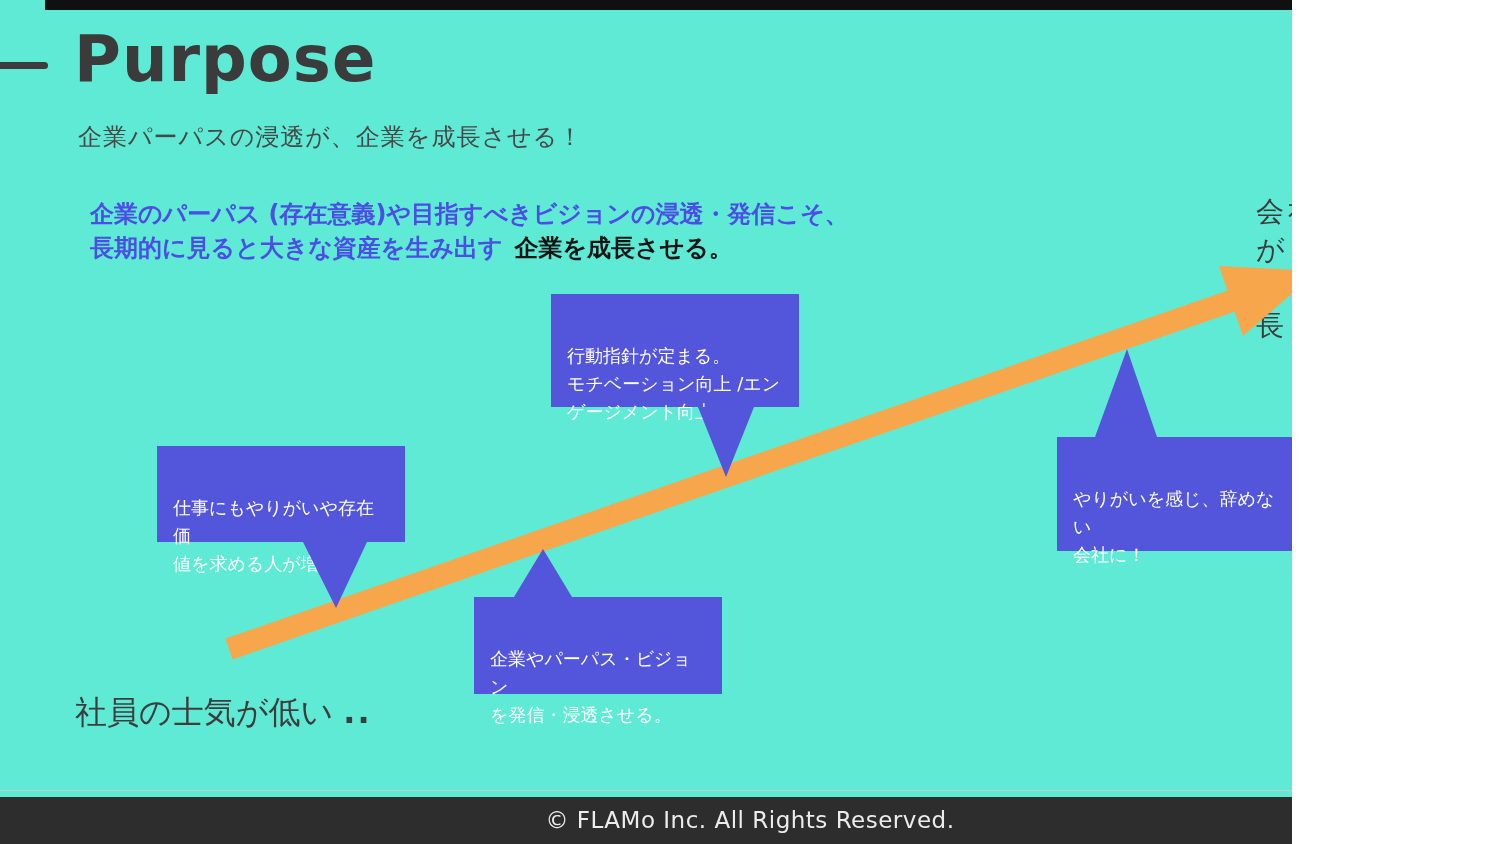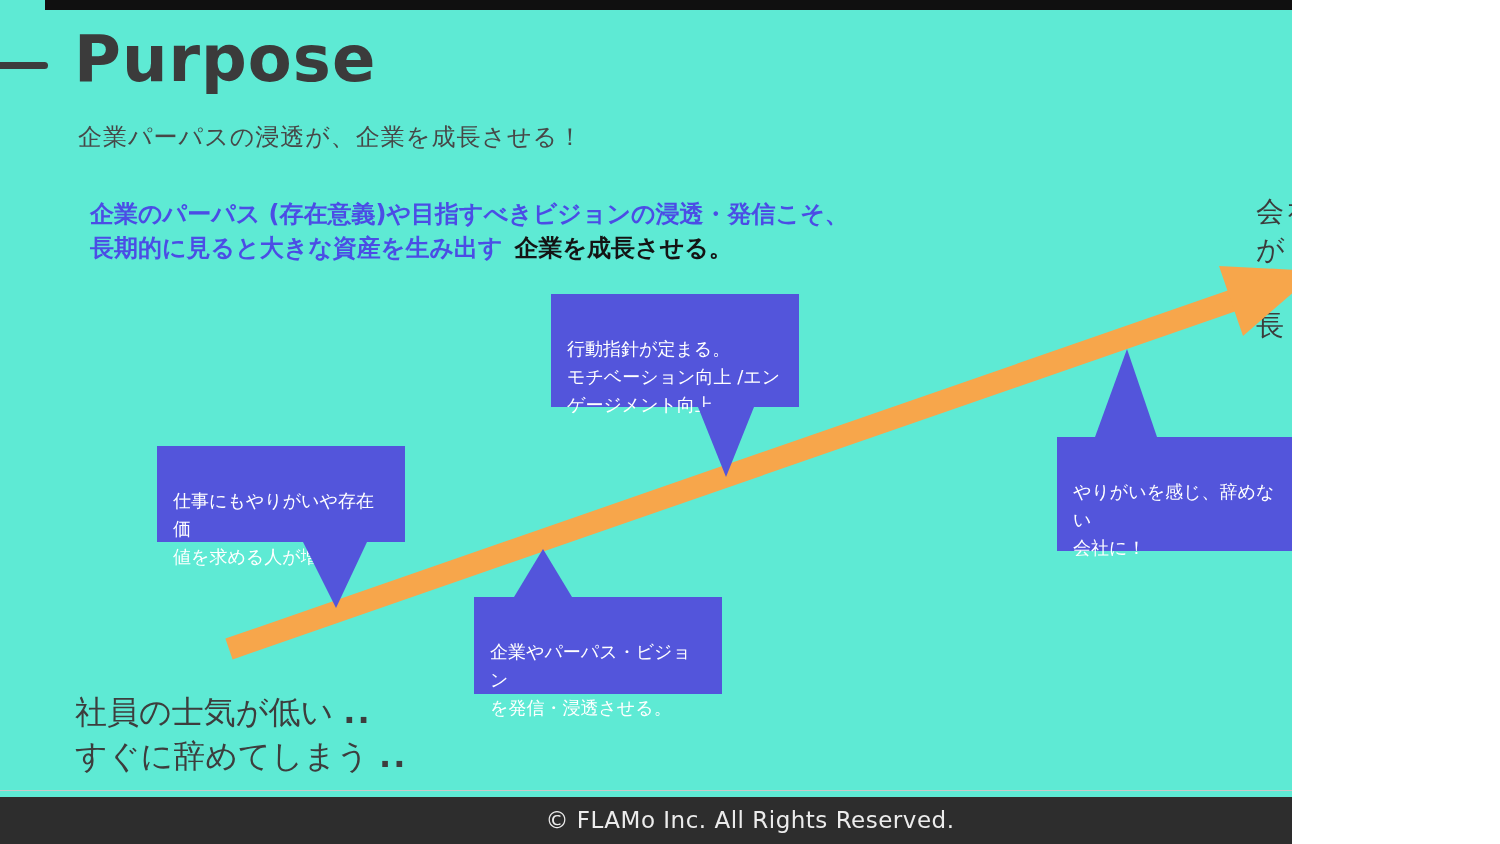--- a/index.html
+++ b/index.html
@@ -14,21 +14,21 @@
     color:#3b3b3b;letter-spacing:1px;
   }
   .subtitle{position:absolute;left:78px;top:121px;font-size:24px;color:#474747;letter-spacing:1px;}
   .intro{position:absolute;left:90px;top:197px;font-size:24px;font-weight:700;line-height:34px;}
   .intro .blue{color:#4b4de5;}
   .intro .black{color:#141414;margin-left:12px;}
   .goal-label{position:absolute;left:1256px;top:193px;font-size:28px;color:#3c3c3c;letter-spacing:4px;}
   .arrow-layer{position:absolute;left:0;top:0;width:1500px;height:844px;z-index:1;}
   .callout{
     position:absolute;width:248px;background:#5355db;color:#ffffff;z-index:2;
-    font-size:18px;line-height:28px;padding:13px 16px;box-sizing:border-box;
+    font-size:18px;line-height:28px;padding:20px 16px;box-sizing:border-box;
     white-space:pre-line;
   }
   .tail{position:absolute;width:0;height:0;}
   .callout-workers{left:157px;top:446px;height:96px;}
   .callout-workers .tail{top:100%;left:146px;border-left:33px solid transparent;border-right:31px solid transparent;border-top:66px solid #5355db;}
   .callout-guidelines{left:551px;top:294px;height:113px;}
   .callout-guidelines .tail{top:100%;left:147px;border-left:28px solid transparent;border-right:28px solid transparent;border-top:70px solid #5355db;}
   .callout-broadcast{left:474px;top:597px;height:97px;}
   .callout-broadcast .tail{bottom:100%;left:40px;border-left:29px solid transparent;border-right:29px solid transparent;border-bottom:48px solid #5355db;}
   .callout-retention{left:1057px;top:437px;height:114px;}
@@ -84,21 +84,20 @@
   </div>
 
   <div class="callout callout-retention">
     <span>やりがいを感じ、辞めない
 会社に！</span>
     <div class="tail"></div>
   </div>
 
   <div class="start-state">
     <div><span>社員の士気が低い</span><span class="dots">..</span></div>
-    <div><span>すぐに辞めてしまう</span><span class="dots">..</span></div>
   </div>
 
   <div class="footer-hairline"></div>
   <div class="footer">
     <span>© FLAMo Inc. All Rights Reserved.</span>
   </div>
 
 </div>
 
 </body></html>

